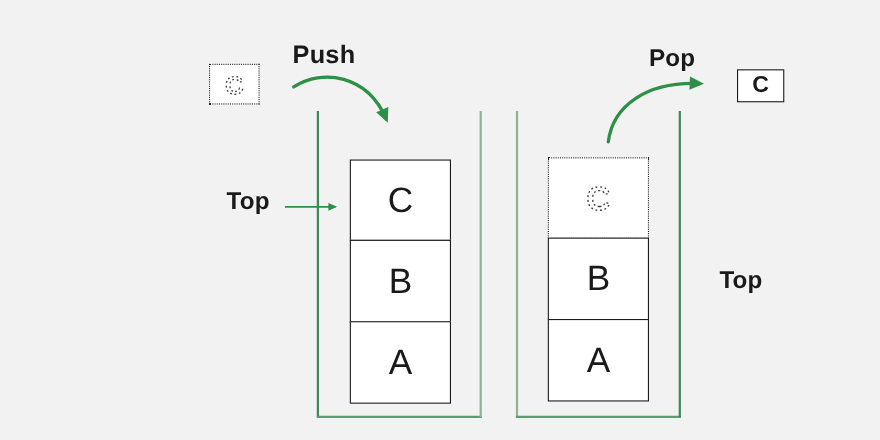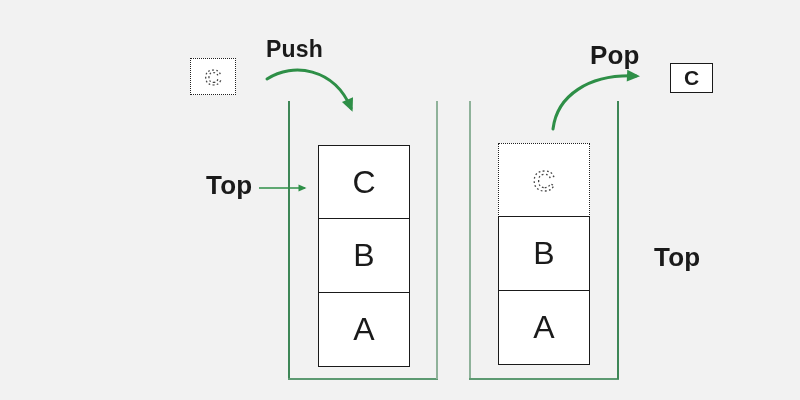--- a/index.html
+++ b/index.html
@@ -31,21 +31,21 @@
     position: absolute;
     left: 0; top: 0;
     width: 800px; height: 400px;
     pointer-events: none;
     z-index: 3;
   }
   .label {
     position: absolute;
     color: var(--text-color);
     font-weight: 600;
-    font-size: 26px;
+    font-size: 22px;
     line-height: 1.1;
     letter-spacing: 0.2px;
     z-index: 2;
     white-space: nowrap;
   }
   .push-label { left: 226px; top: 37px; font-size: 23px; }
   .pop-label  { left: 550px; top: 41px; }
   .top-left-label  { left: 166px; top: 171px; }
   .top-right-label { left: 614px; top: 243px; }
 

